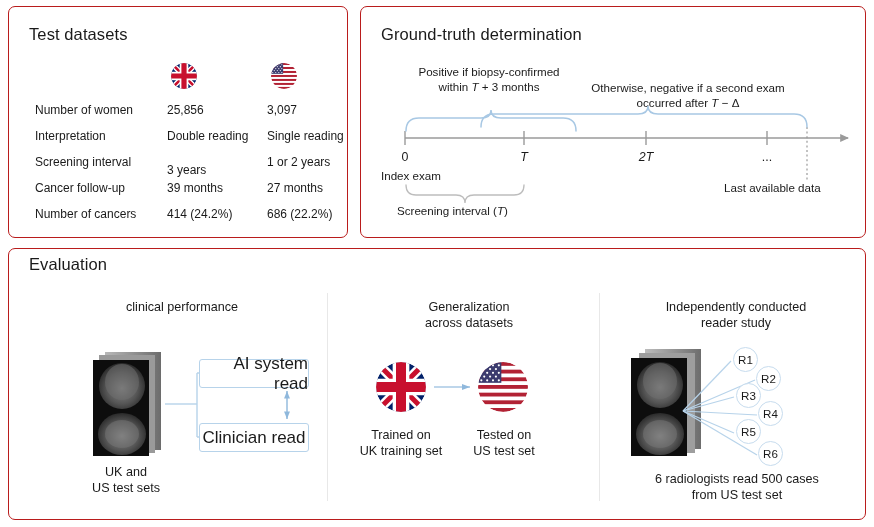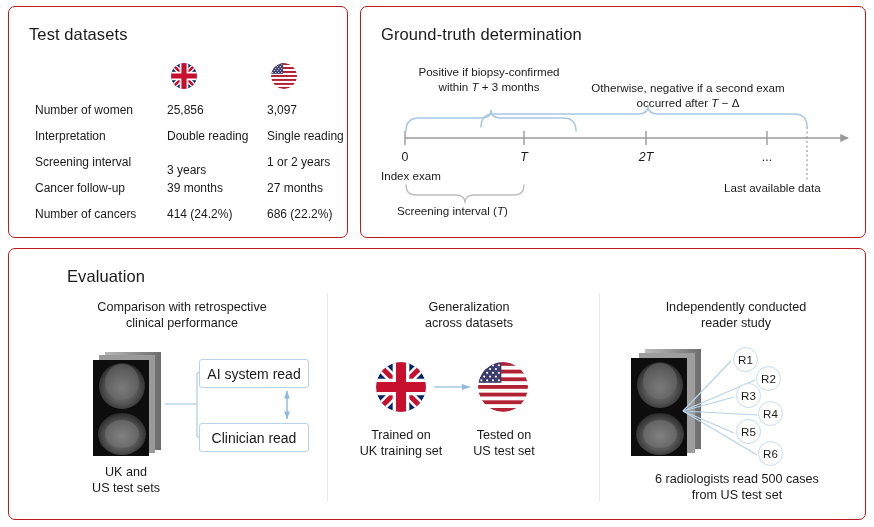--- a/index.html
+++ b/index.html
@@ -82,21 +82,21 @@
     font-size: 12.6px;
     line-height: 16px;
     text-align: center;
     color: #1a1a1a;
   }
   .readbox {
     position: absolute;
     border: 1px solid #b7d3ea;
     border-radius: 3px;
     background: #ffffff;
-    font-size: 14px;
+    font-size: 17px;
     color: #1a1a1a;
     display: flex;
     align-items: center;
     justify-content: center;
     box-sizing: border-box;
     text-align: right;
   }
   .mammo-stack { position: absolute; }
   .reader-circle {
     position: absolute;
@@ -241,27 +241,26 @@
   <div class="gt-tick-label" style="left:386px; top:143px; width:40px;">...</div>
 
   <div class="gt-label" style="left:20px; top:161px;">Index exam</div>
 
   <div class="gt-label" style="left:363px; top:173px;">Last available data</div>
 
   <div class="gt-label" style="left:36px; top:196px;"><span>Screening interval (</span><span class="ital">T</span><span>)</span></div>
 </div>
 
 <div class="panel" id="panel-evaluation">
-  <div class="panel-title" style="left:20px; top:18px;margin-left:38px;">Evaluation</div>
+  <div class="panel-title" style="left:20px; top:6px;">Evaluation</div>
 
   <div class="divider" style="left:318px; top:44px; height:208px;"></div>
   <div class="divider" style="left:590px; top:44px; height:208px;"></div>
 
   <div class="sub-title" style="left:48px; top:50px; width:250px;">
-    <div>Comparison with retrospective</div>
     <div>clinical performance</div>
   </div>
 
   <div class="mammo-stack" style="left:80px; top:103px;">
     <svg width="76" height="104">
       <defs>
         <linearGradient id="brG1" x1="0" y1="0" x2="1" y2="0">
           <stop offset="0%" stop-color="#b8b8b8"></stop>
           <stop offset="55%" stop-color="#8e8e8e"></stop>
           <stop offset="100%" stop-color="#6c6c6c"></stop>

